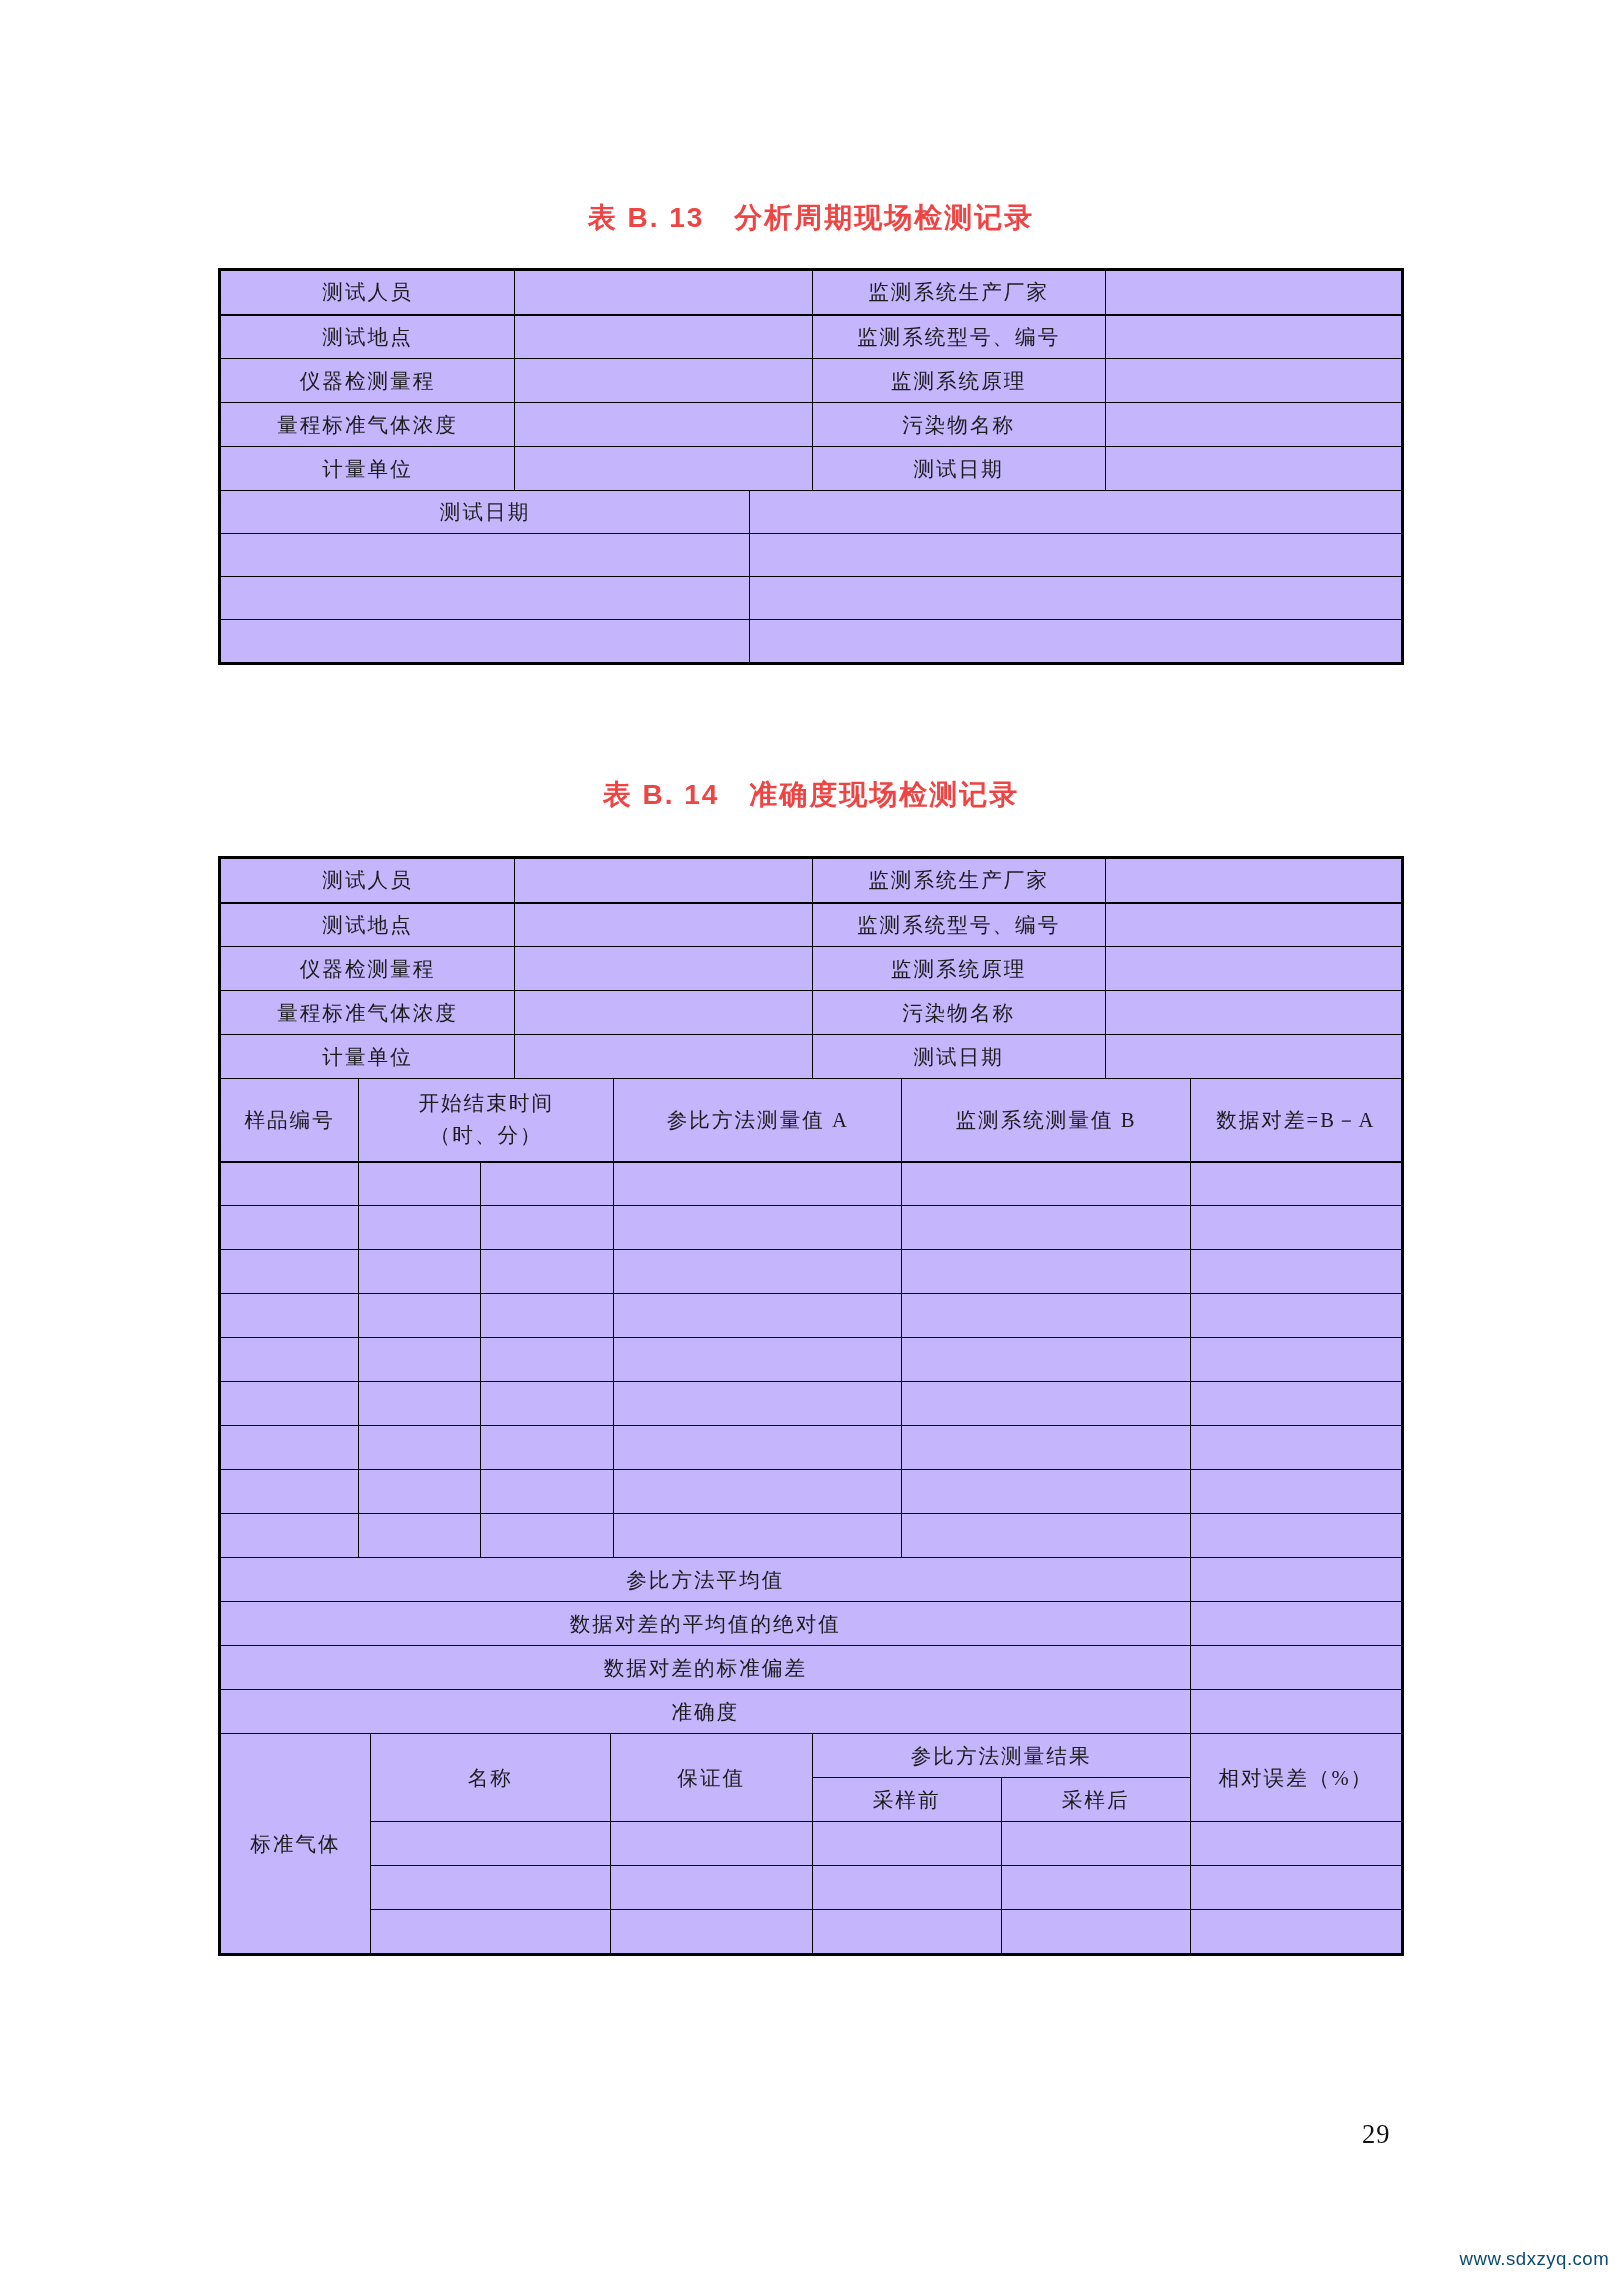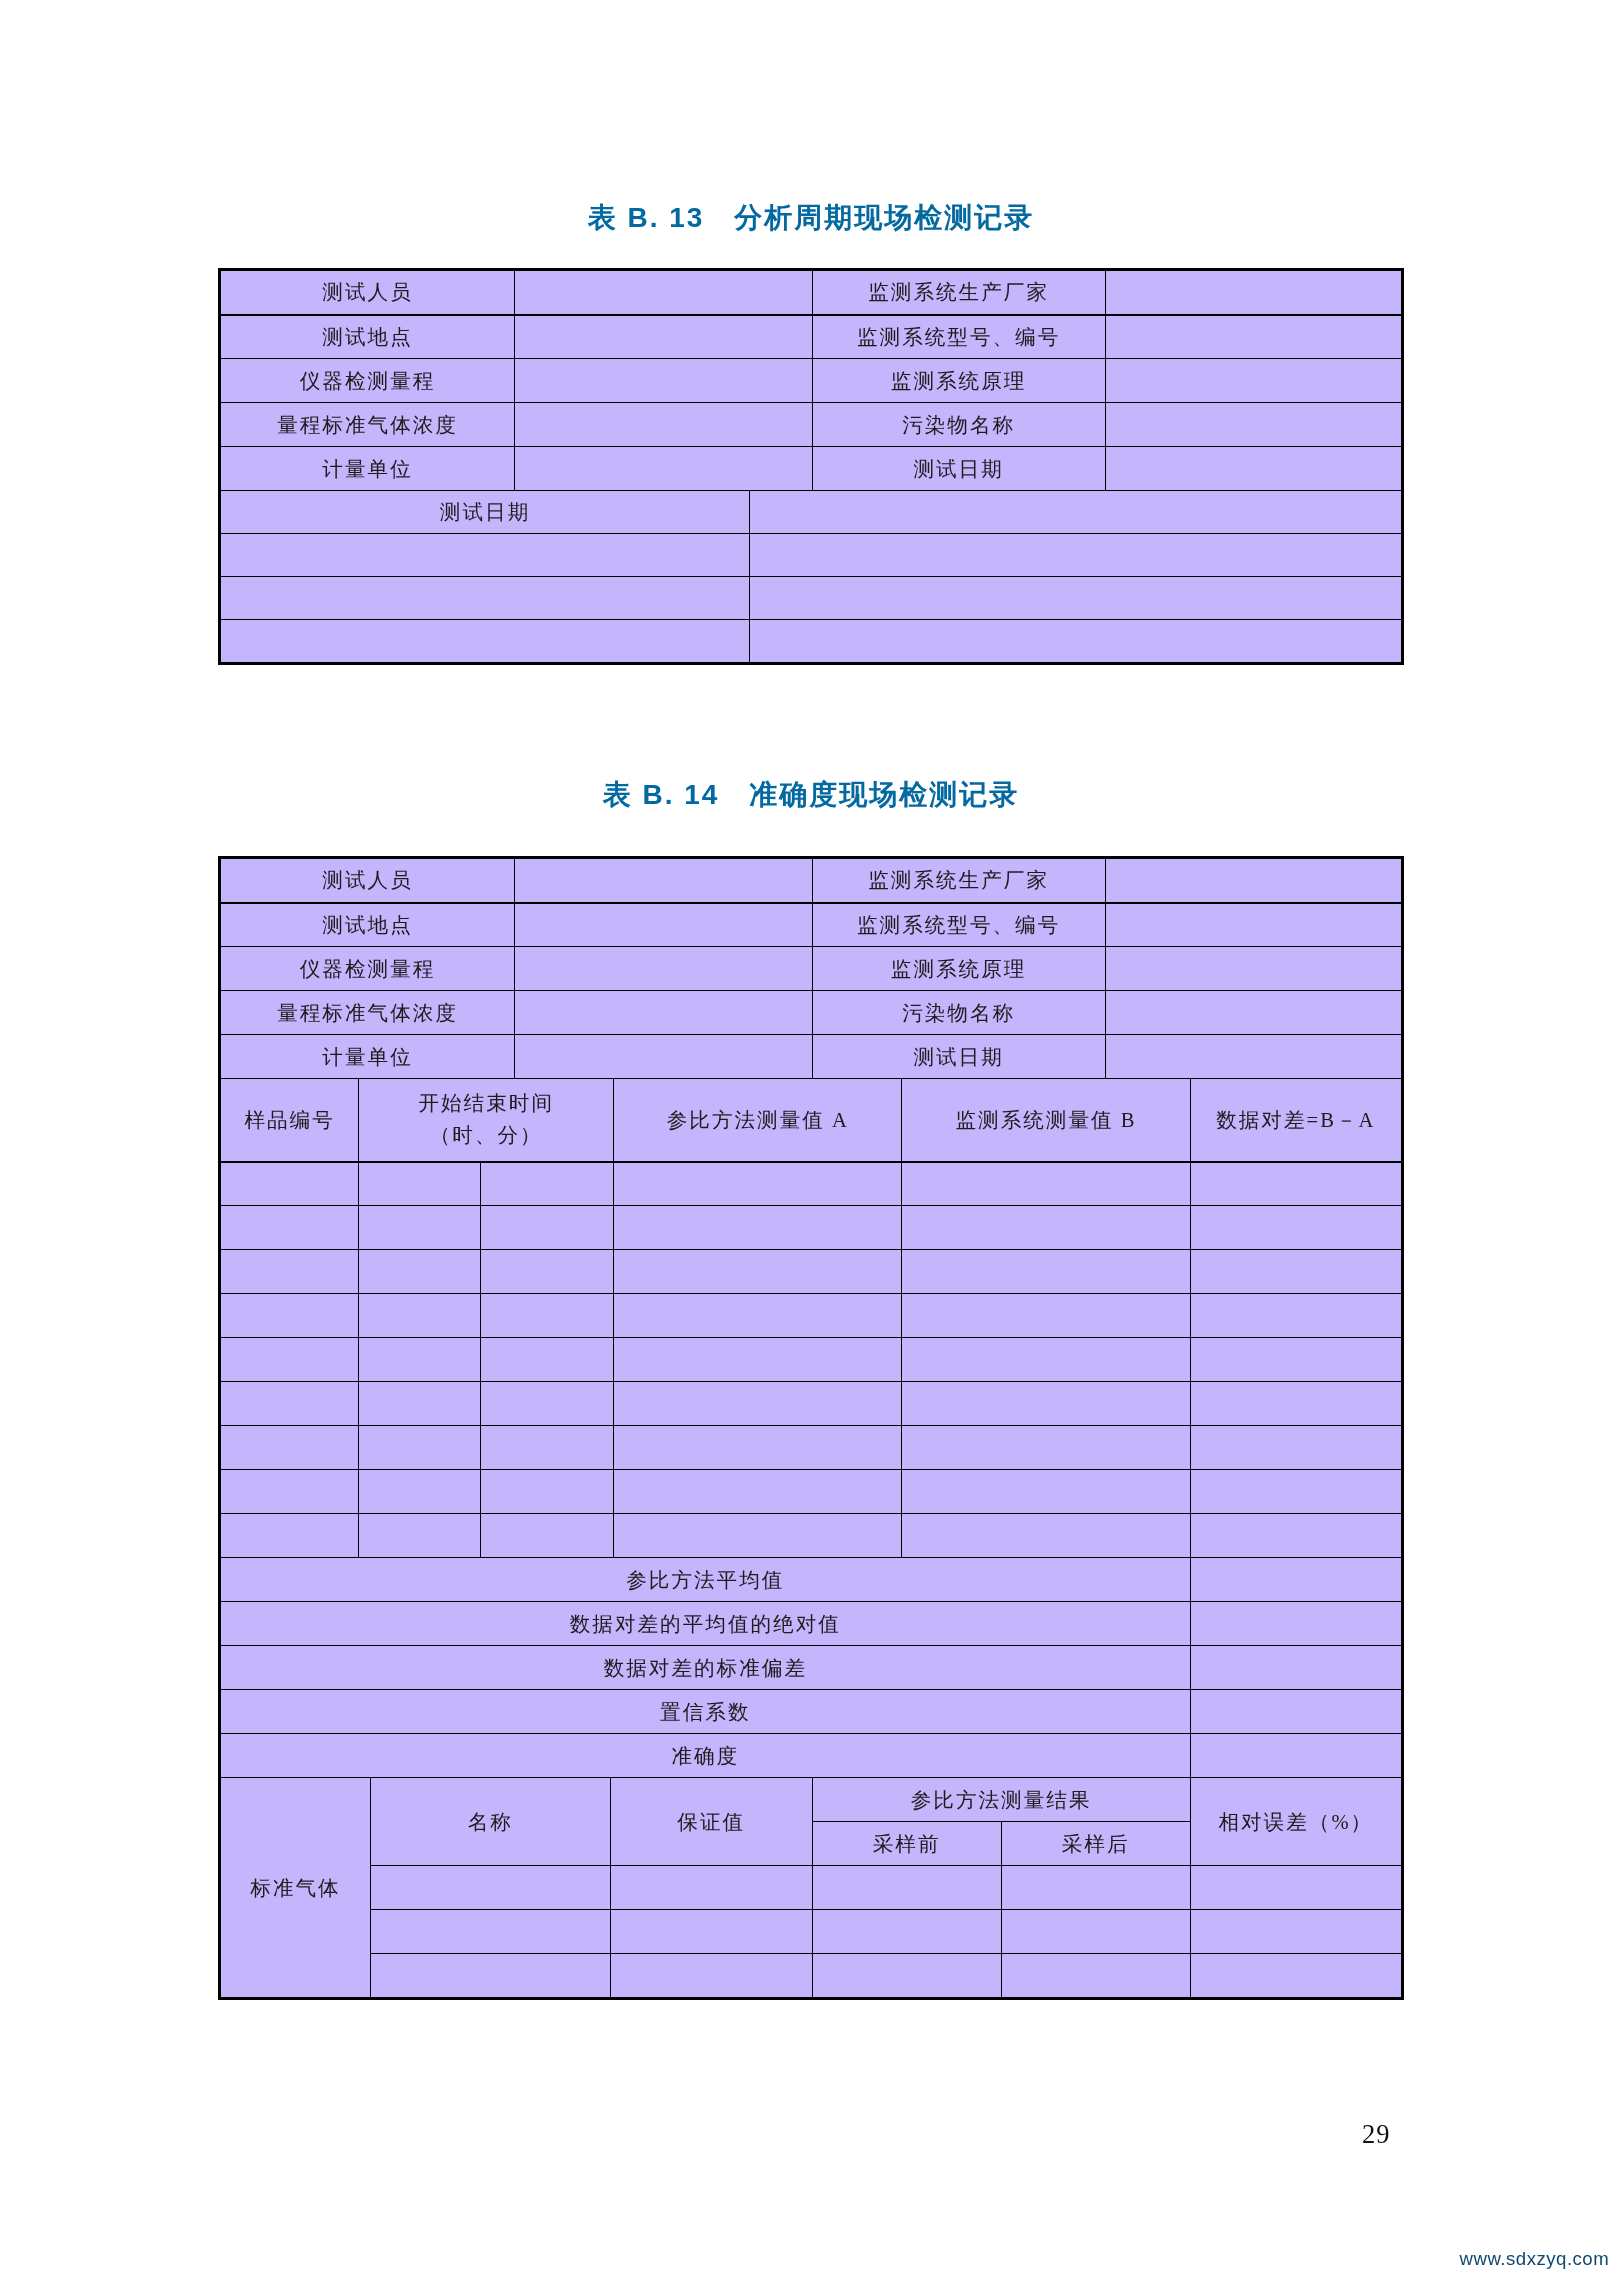--- a/index.html
+++ b/index.html
@@ -9,21 +9,21 @@
     background:#ffffff;
     font-family:"Liberation Serif","DejaVu Serif",serif;
     color:#1c1c1c;
     overflow:hidden;
   }
   .tbl-title{
     position:absolute;left:218px;width:1186px;
     text-align:center;
     font-family:"Liberation Sans","DejaVu Sans",sans-serif;
     font-weight:bold;font-size:28px;letter-spacing:2px;
-    color:#0369a1;
+    color:#ef4444;
   }
   .twrap{
     position:absolute;left:218px;width:1186px;
     border:2.9px solid #000;background:#c4b5fd;
     box-sizing:border-box;
   }
   table.tbl{
     width:100%;border-collapse:collapse;table-layout:fixed;
   }
   table.tbl + table.tbl{margin-top:-1px;}
@@ -281,24 +281,20 @@
       </tr>
       <tr class="r45">
         <td class="left-lab">数据对差的平均值的绝对值</td>
         <td></td>
       </tr>
       <tr class="r45">
         <td class="left-lab">数据对差的标准偏差</td>
         <td></td>
       </tr>
       <tr class="r45">
-        <td class="left-lab">置信系数</td>
-        <td></td>
-      </tr>
-      <tr class="r45">
         <td class="left-lab">准确度</td>
         <td></td>
       </tr>
     </tbody>
       </table>
 
     <table class="tbl">
       <colgroup>
         <col style="width:12.7%">
           <col style="width:20.3%">

